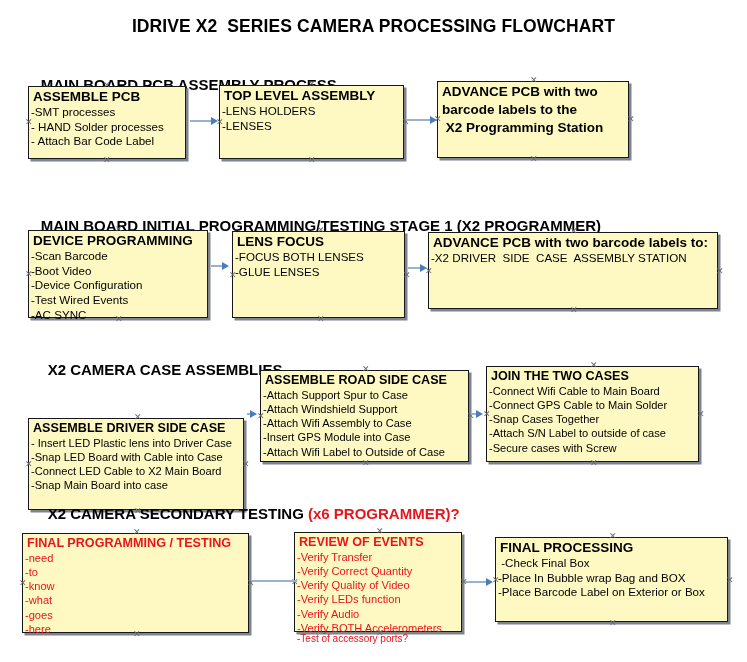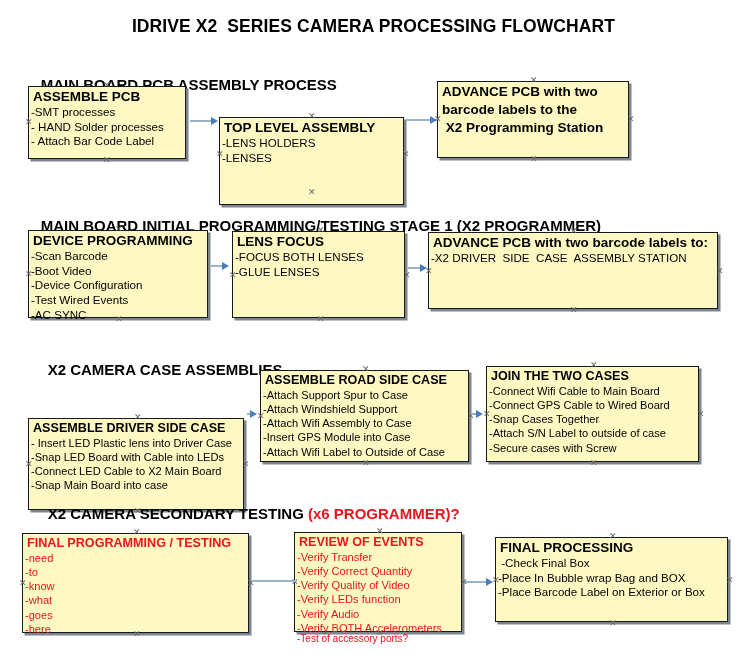--- a/index.html
+++ b/index.html
@@ -128,21 +128,21 @@
   <div class="node" style="left:28px; top:86px; width:158px; height:73px;">
     <span class="head">ASSEMBLE PCB</span>
     <span class="line">-SMT processes</span>
     <span class="line">- HAND Solder processes</span>
     <span class="line">- Attach Bar Code Label</span>
     <span class="handle" style="left:-4px; top:32px;"></span>
     <span class="handle" style="left:74px; top:-5px;"></span>
     <span class="handle" style="left:74px; top:70px;"></span>
   </div>
 
-  <div class="node" style="left:219px; top:85px; width:185px; height:88px;margin-top:32px;">
+  <div class="node" style="left:219px; top:85px; width:185px; height:74px;">
     <span class="head">TOP LEVEL ASSEMBLY</span>
     <span class="line">-LENS HOLDERS</span>
     <span class="line">-LENSES</span>
     <span class="handle" style="left:-4px; top:33px;"></span>
     <span class="handle" style="left:88px; top:-5px;"></span>
     <span class="handle" style="left:88px; top:71px;"></span>
     <span class="handle" style="left:182px; top:33px;"></span>
   </div>
 
   <div class="node" style="left:437px; top:81px; width:192px; height:77px;">
@@ -200,21 +200,21 @@
   <div class="conn" style="left:408px; top:267px; width:15px;"></div>
   <div class="arrowhead" style="left:420px; top:264px;"></div>
 
   <div class="section-title" style="left:31px; top:344px;">
     <span>X2 CAMERA CASE ASSEMBLIES</span>
   </div>
 
   <div class="node compact" style="left:28px; top:370px; width:216px; height:92px;margin-top:48px;">
     <span class="head">ASSEMBLE DRIVER SIDE CASE</span>
     <span class="line">- Insert LED Plastic lens into Driver Case</span>
-    <span class="line">-Snap LED Board with Cable into LEDs</span>
+    <span class="line">-Snap LED Board with Cable into Case</span>
     <span class="line">-Connect LED Cable to X2 Main Board</span>
     <span class="line">-Snap Main Board into case</span>
     <span class="handle" style="left:-4px; top:42px;"></span>
     <span class="handle" style="left:105px; top:-5px;"></span>
     <span class="handle" style="left:105px; top:89px;"></span>
     <span class="handle" style="left:213px; top:42px;"></span>
   </div>
 
   <div class="node compact" style="left:260px; top:370px; width:209px; height:92px;">
     <span class="head">ASSEMBLE ROAD SIDE CASE</span>
@@ -225,21 +225,21 @@
     <span class="line">-Attach Wifi Label to Outside of Case</span>
     <span class="handle" style="left:-4px; top:42px;"></span>
     <span class="handle" style="left:101px; top:-5px;"></span>
     <span class="handle" style="left:101px; top:89px;"></span>
     <span class="handle" style="left:206px; top:42px;"></span>
   </div>
 
   <div class="node compact" style="left:486px; top:366px; width:213px; height:96px;">
     <span class="head">JOIN THE TWO CASES</span>
     <span class="line">-Connect Wifi Cable to Main Board</span>
-    <span class="line">-Connect GPS Cable to Wired Board</span>
+    <span class="line">-Connect GPS Cable to Main Solder</span>
     <span class="line">-Snap Cases Together</span>
     <span class="line">-Attach S/N Label to outside of case</span>
     <span class="line">-Secure cases with Screw</span>
     <span class="handle" style="left:-4px; top:44px;"></span>
     <span class="handle" style="left:103px; top:-5px;"></span>
     <span class="handle" style="left:103px; top:93px;"></span>
     <span class="handle" style="left:210px; top:44px;"></span>
   </div>
 
   <div class="conn" style="left:247px; top:413px; width:9px;"></div>

